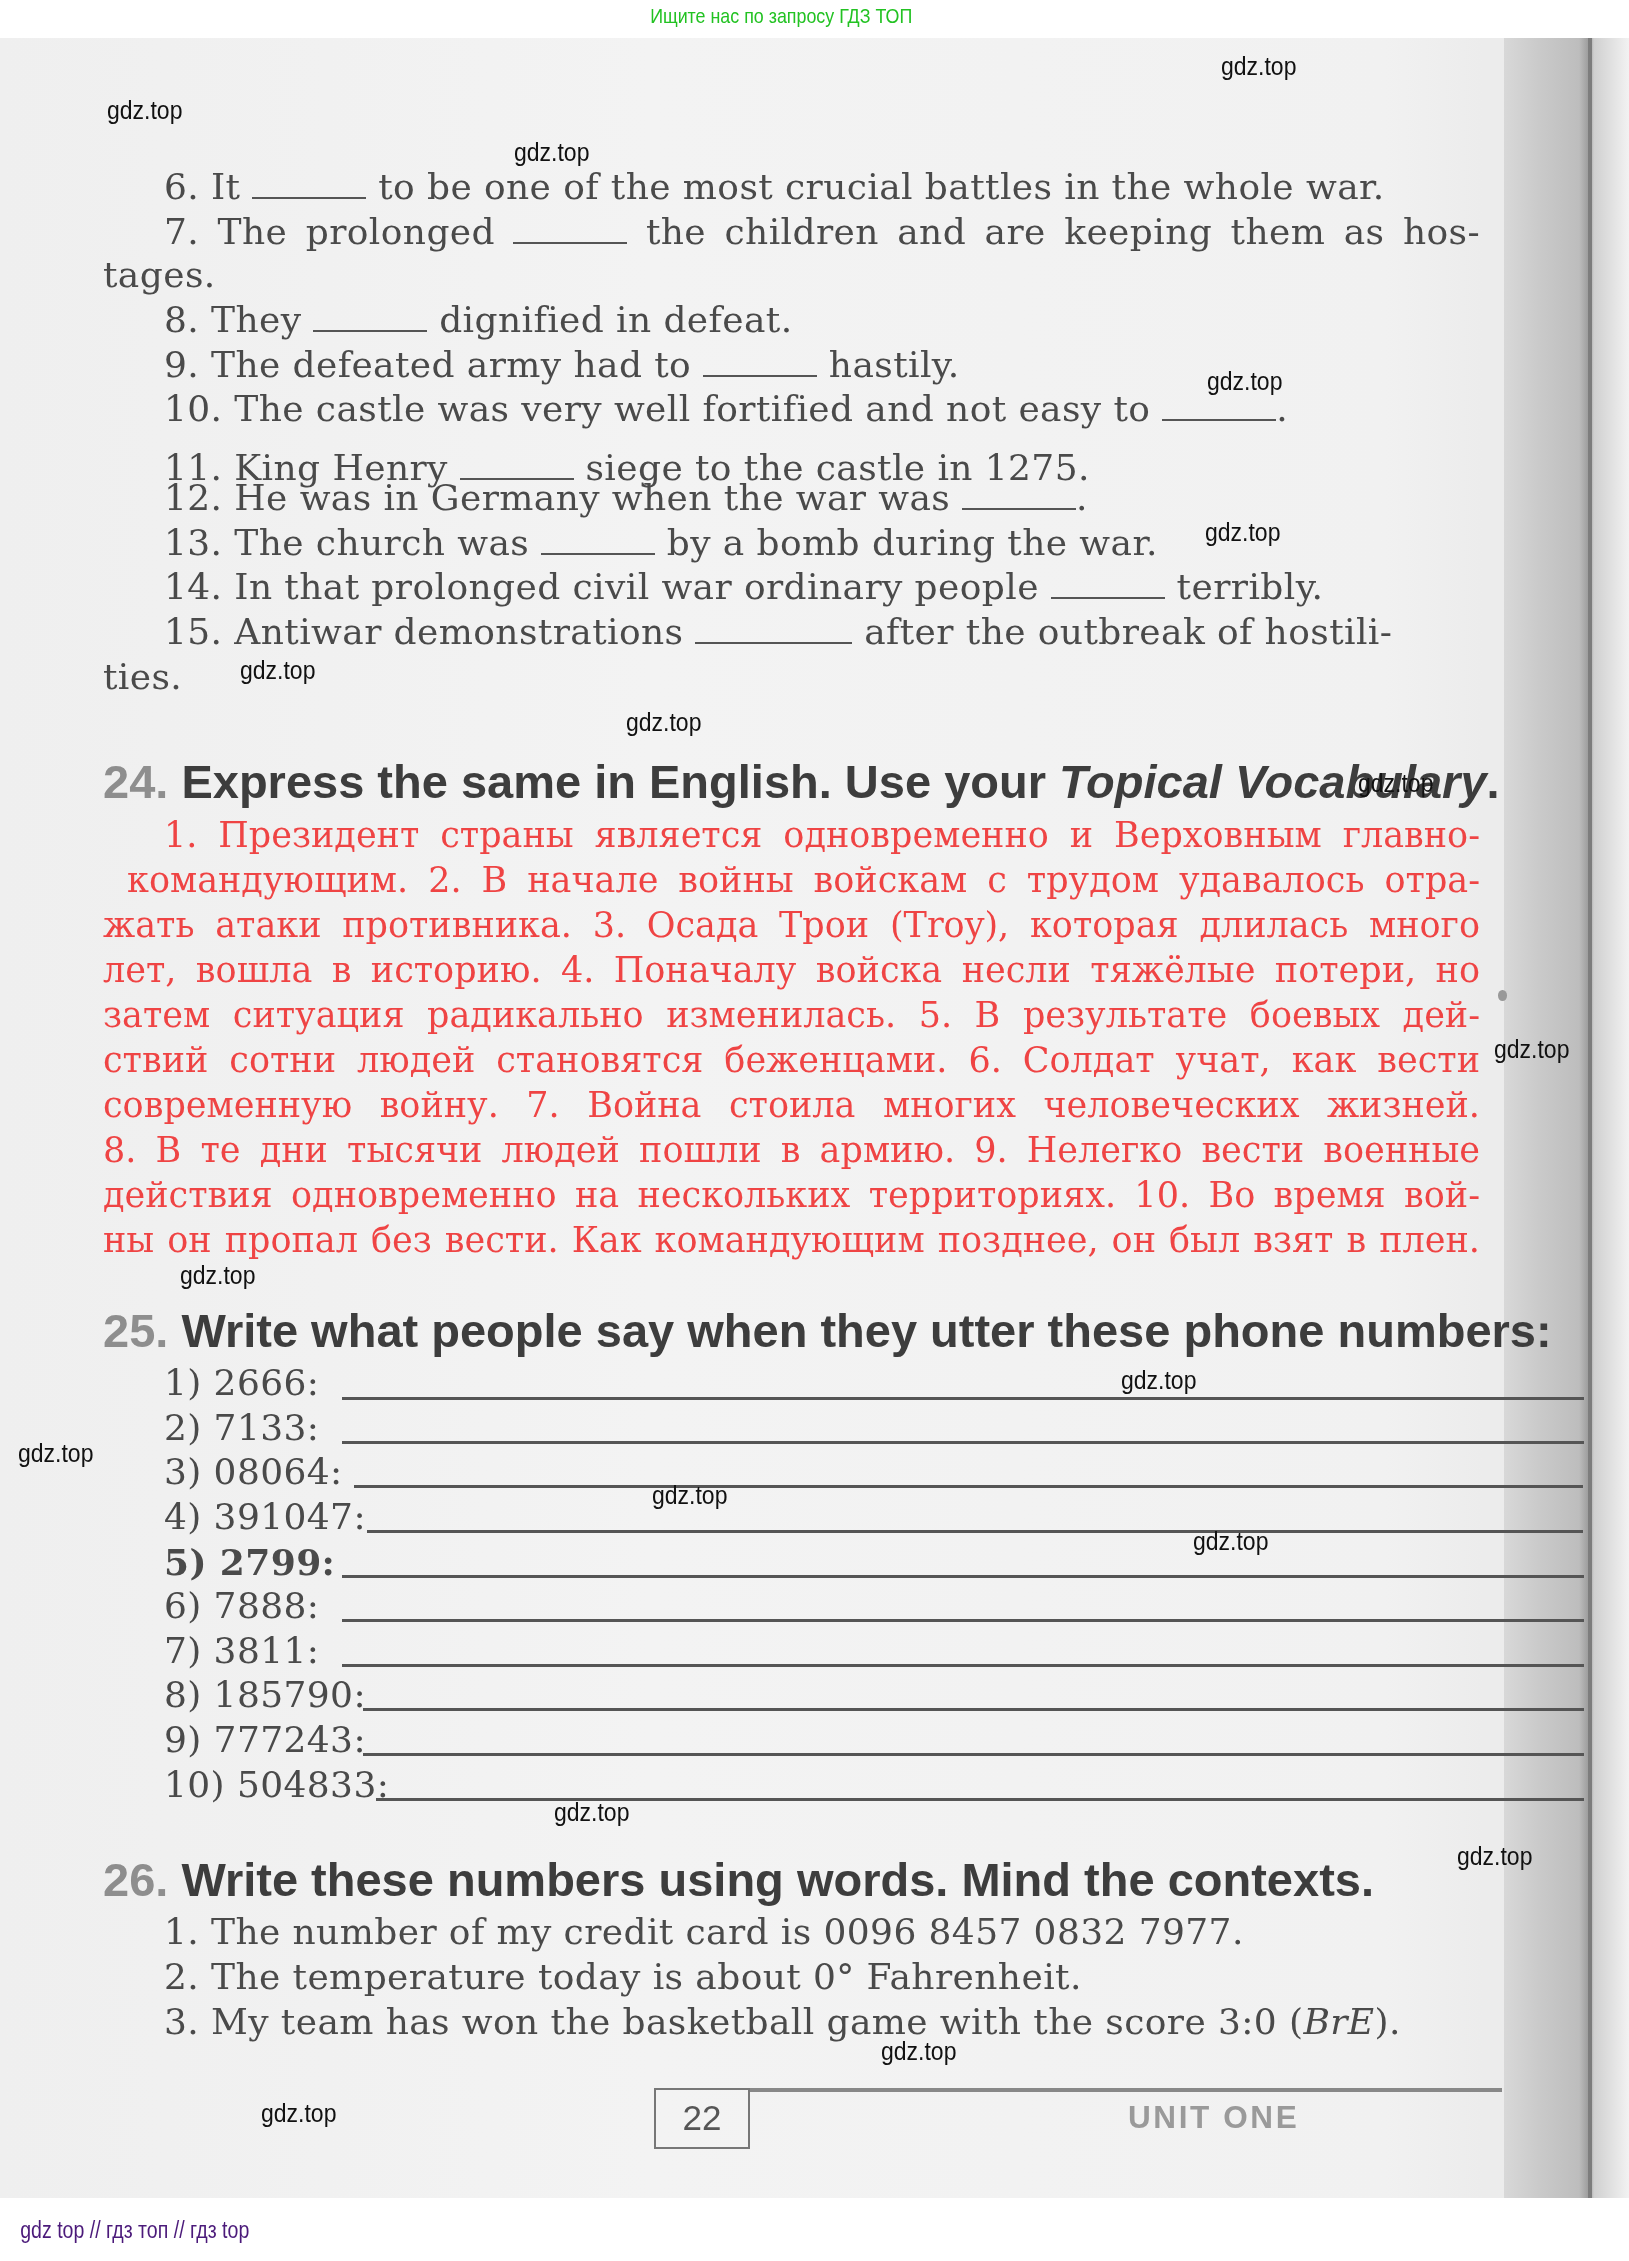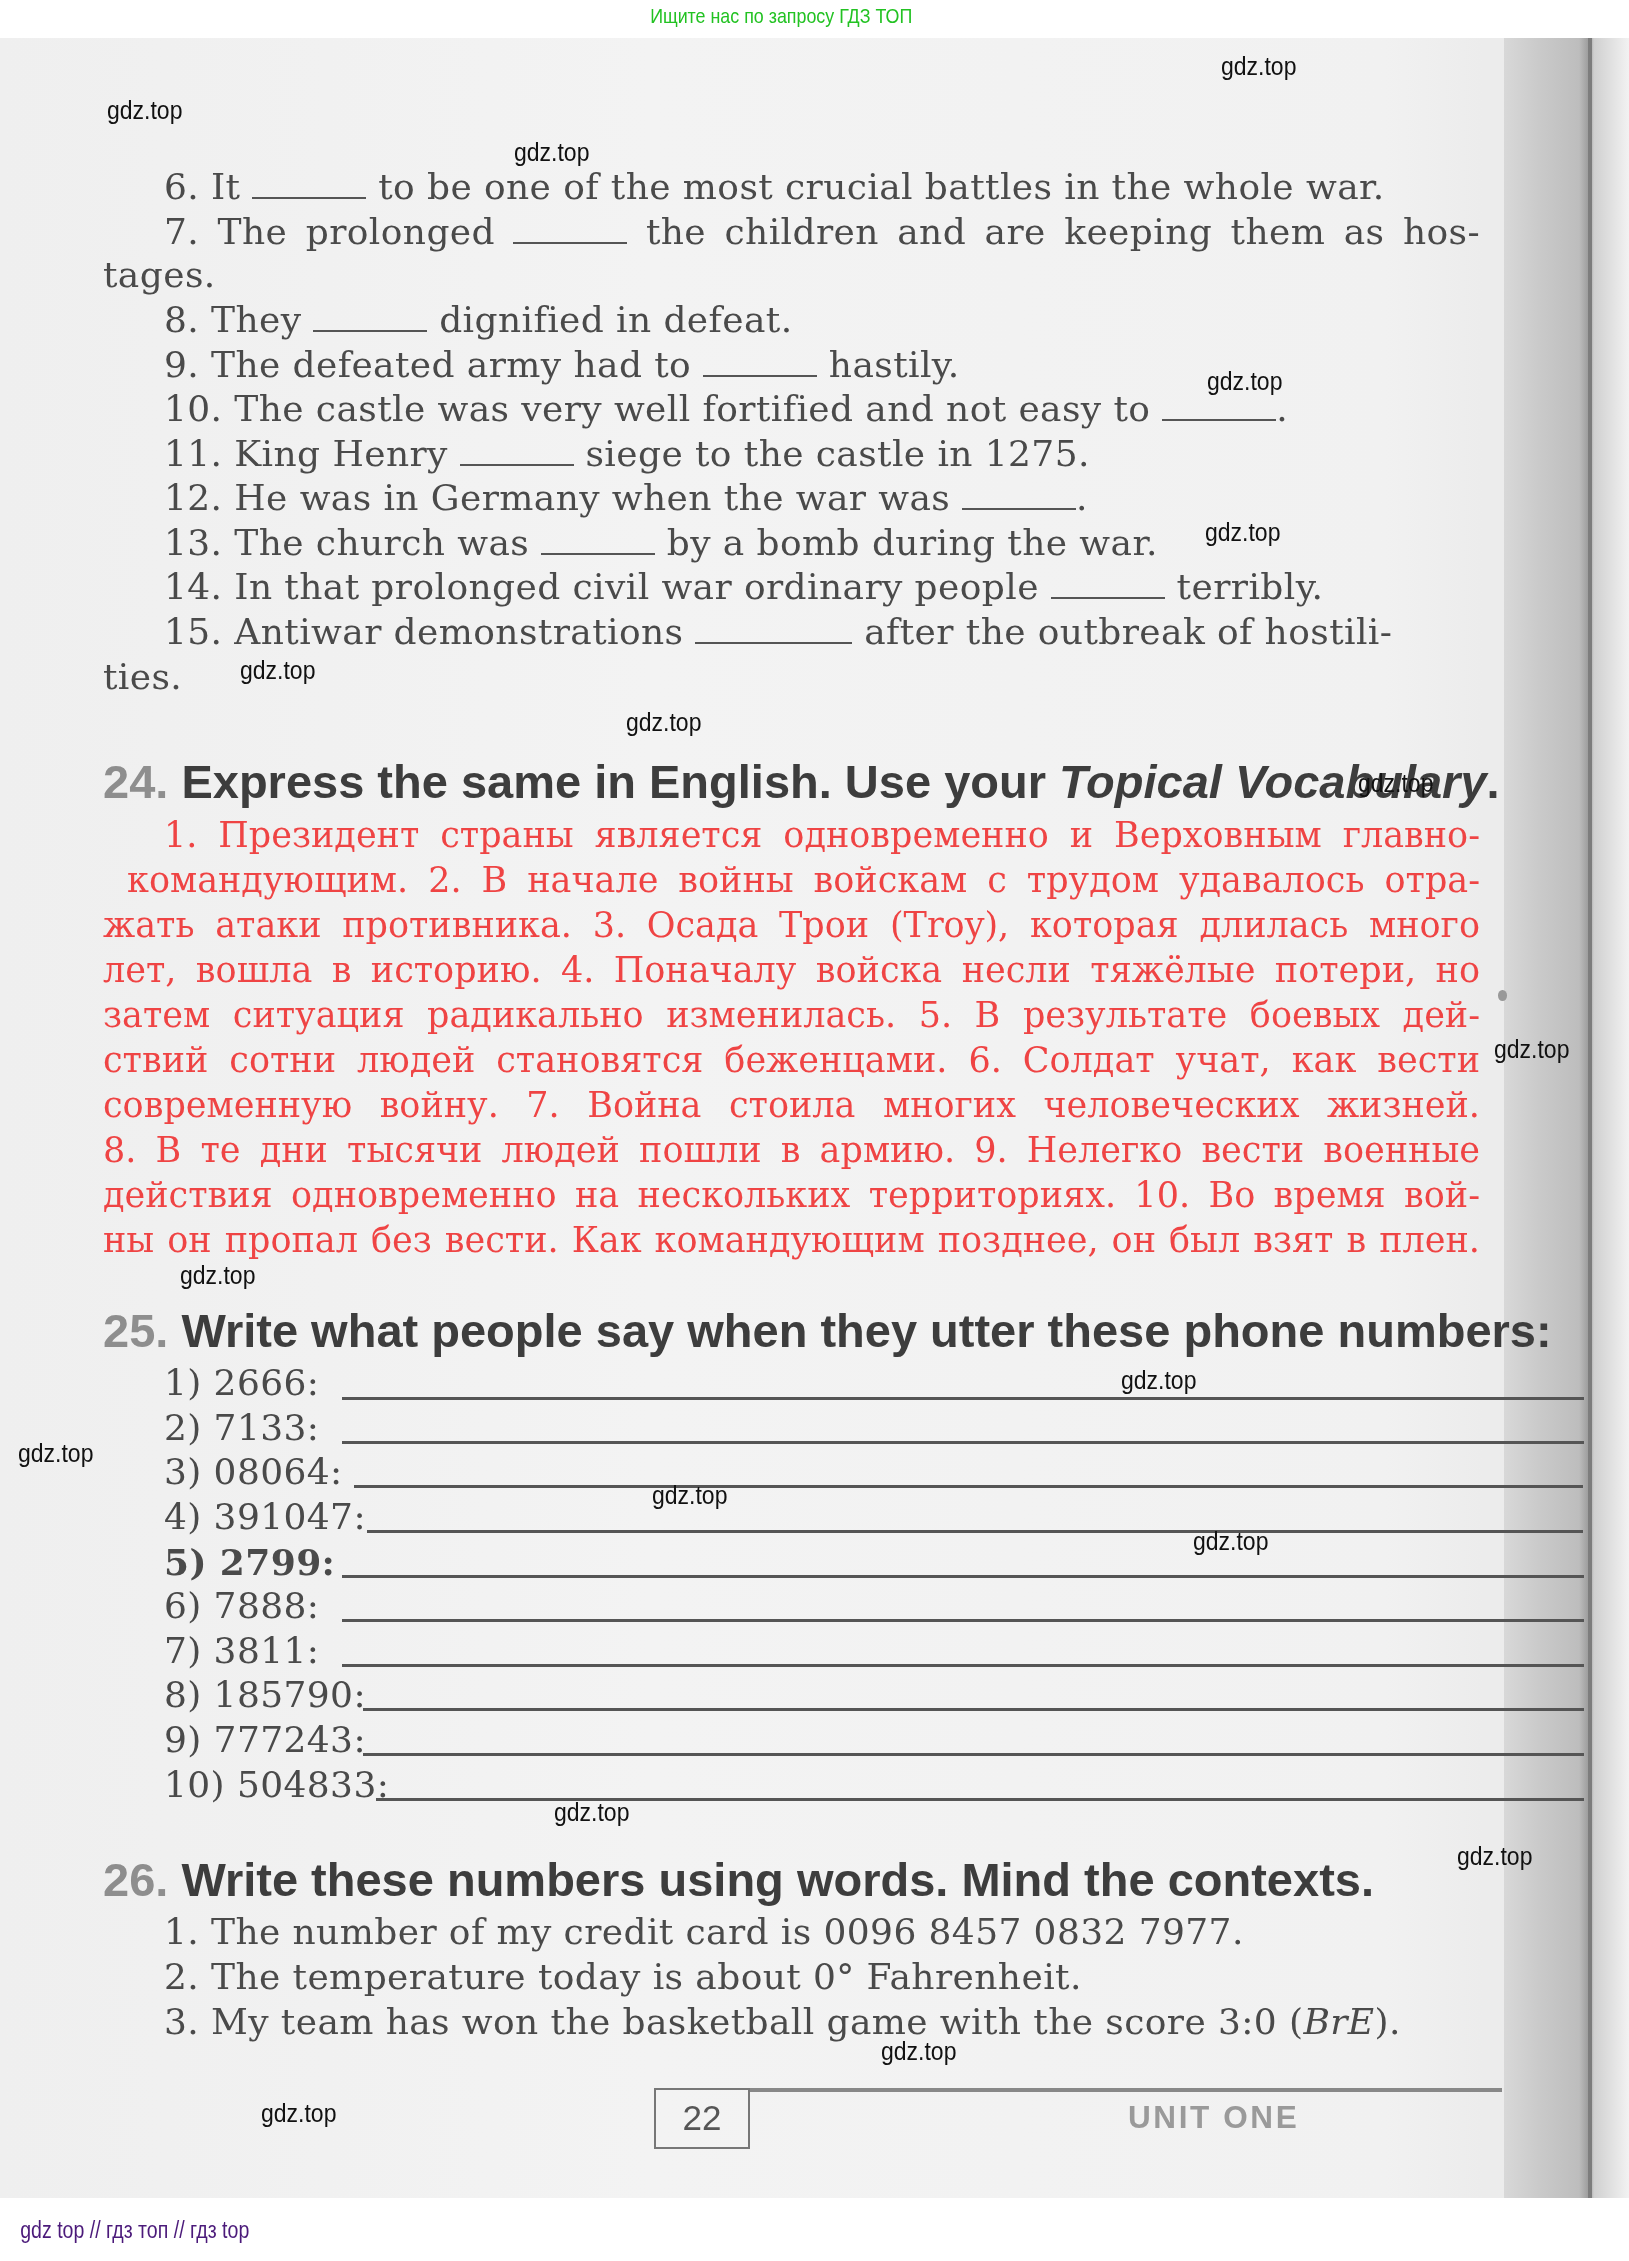--- a/index.html
+++ b/index.html
@@ -118,21 +118,21 @@
     <span>9.</span>
     <span>The defeated army had to</span>
     <span class="blank" style="width:114px"></span>
     <span>hastily.</span>
   </div>
   <div class="line indent" style="top:222px;">
     <span>10.</span>
     <span>The castle was very well fortified and not easy to</span>
     <span class="blank" style="width:114px"></span><span>.</span>
   </div>
-  <div class="line indent" style="top:267px;">
+  <div class="line indent" style="top:281px;">
     <span>11.</span>
     <span>King Henry</span>
     <span class="blank" style="width:114px"></span>
     <span>siege to the castle in 1275.</span>
   </div>
   <div class="line indent" style="top:311px;">
     <span>12.</span>
     <span>He was in Germany when the war was</span>
     <span class="blank" style="width:114px"></span><span>.</span>
   </div>

